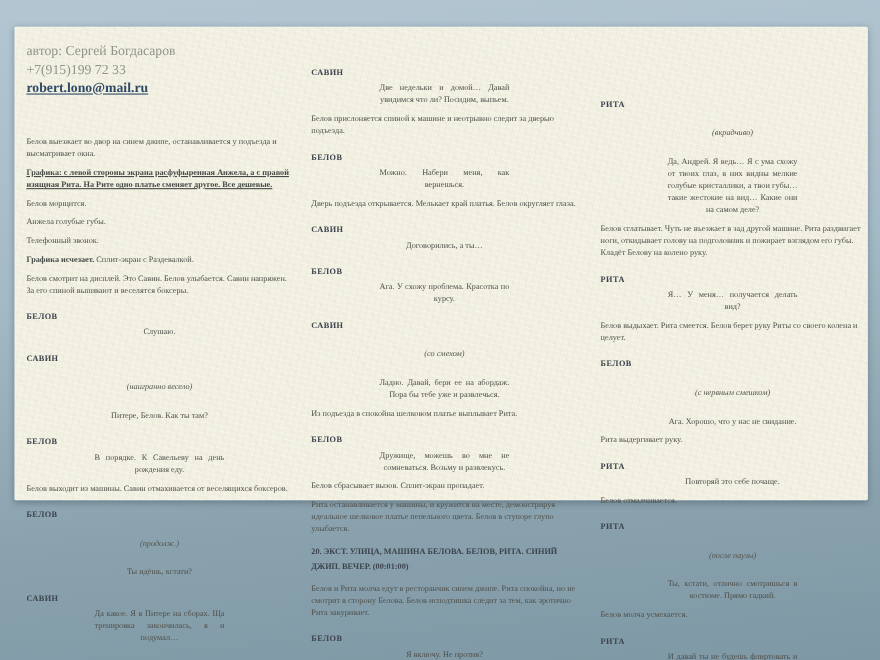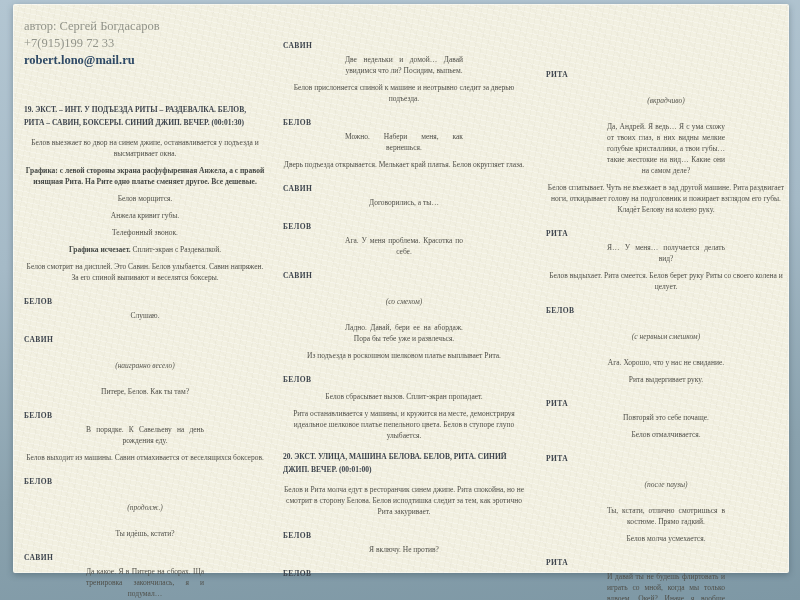--- a/index.html
+++ b/index.html
@@ -2,60 +2,59 @@
 <html><head>
 <meta charset="utf-8">
 <style>
   html,body{margin:0;padding:0;}
   body{
     width:800px;height:600px;overflow:hidden;position:relative;
     background:linear-gradient(175deg,#b3c6d2 0%,#a5bac7 40%,#8aa2ae 75%,#7e98a5 100%);
     font-family:"Liberation Serif","DejaVu Serif",serif;
   }
   .paper{
-    position:absolute;left:13px;top:4px;width:776px;height:569px;
+    position:absolute;left:13px;top:24px;width:776px;height:431px;
     background:
       repeating-linear-gradient(100deg, rgba(120,110,85,0.035) 0 1px, rgba(0,0,0,0) 1px 6px),
       repeating-linear-gradient(12deg, rgba(255,255,255,0.30) 0 1px, rgba(0,0,0,0) 1px 5px),
       repeating-linear-gradient(55deg, rgba(140,130,105,0.025) 0 2px, rgba(0,0,0,0) 2px 11px),
       #f2f0e1;
     box-shadow:0 2px 6px rgba(40,60,70,0.35), 0 0 0 1px rgba(255,255,255,0.45) inset;
     border-radius:2px;
   }
   .col{position:absolute;top:14px;color:#4f4f49;font-size:7.5px;line-height:11px;}
   .col-1{left:11px;width:242px;}
   .col-2{left:270px;width:242px;padding-top:9px;}
   .col-3{left:533px;width:240px;padding-top:38px;}
   .author-block{margin-bottom:34px;}
   .author-line{font-size:12.5px;line-height:17px;color:#92948a;}
-  .email-line{font-size:12.5px;line-height:17px;color:#2f4a66;font-weight:bold;display:inline-block;cursor:pointer;}
+  .email-line{font-size:12.5px;line-height:17px;color:#2f4a66;text-decoration:underline;font-weight:bold;display:inline-block;cursor:pointer;}
   .scene{font-weight:bold;color:#3d444d;line-height:13px;margin:9px 0 8px 0;}
-  .action{margin:6px 0;text-align:center;}
-  .action.bold{font-weight:bold;color:#464a47;}
+  .action{margin:6px 0;text-align:left;}
+  .action.bold{font-weight:bold;color:#464a47;text-decoration:underline;}
   .action b{color:#464a47;}
   .character{font-weight:bold;color:#3d444d;text-align:left;margin:13px 0 3px 0;letter-spacing:0.4px;}
   .paren{font-style:italic;text-align:center;max-width:88px;margin:15px auto;color:#55554d;}
   .dialogue{max-width:118px;margin:1px auto;text-align:justify;text-align-last:center;}
 </style>
 </head>
 <body>
 
 <div class="paper">
 
   <div class="col col-1">
     <div class="author-block">
       <div class="author-line">автор: Сергей Богдасаров</div>
       <div class="author-line">+7(915)199 72 33</div>
       <div><span class="email-line">robert.lono@mail.ru</span></div>
     </div>
-  <div class="scene">19. ЭКСТ. – ИНТ. У ПОДЪЕЗДА РИТЫ – РАЗДЕВАЛКА. БЕЛОВ, РИТА – САВИН, БОКСЕРЫ. СИНИЙ ДЖИП. ВЕЧЕР. (00:01:30)</div>
       <div class="action">Белов выезжает во двор на синем джипе, останавливается у подъезда и высматривает окна.</div>
       <div class="action bold">Графика: с левой стороны экрана расфуфыренная Анжела, а с правой изящная Рита. На Рите одно платье сменяет другое. Все дешевые.</div>
       <div class="action">Белов морщится.</div>
-      <div class="action">Анжела кривит губы.</div>
+      <div class="action">Анжела голубые губы.</div>
       <div class="action">Телефонный звонок.</div>
       <div class="action"><b>Графика исчезает.</b> Сплит-экран с Раздевалкой.</div>
       <div class="action">Белов смотрит на дисплей. Это Савин. Белов улыбается. Савин напряжен. За его спиной выпивают и веселятся боксеры.</div>
       <div class="character">БЕЛОВ</div>
       <div class="dialogue">Слушаю.</div>
       <div class="character">САВИН</div>
       <div class="paren">(наигранно весело)</div>
       <div class="dialogue">Питере, Белов. Как ты там?</div>
       <div class="character">БЕЛОВ</div>
       <div class="dialogue">В порядке. К Савельеву на день рождения еду.</div>
@@ -72,26 +71,27 @@
   <div class="col col-2">
       <div class="character">САВИН</div>
       <div class="dialogue">Две недельки и домой… Давай увидимся что ли? Посидим, выпьем.</div>
       <div class="action">Белов прислоняется спиной к машине и неотрывно следит за дверью подъезда.</div>
       <div class="character">БЕЛОВ</div>
       <div class="dialogue">Можно. Набери меня, как вернешься.</div>
       <div class="action">Дверь подъезда открывается. Мелькает край платья. Белов округляет глаза.</div>
       <div class="character">САВИН</div>
       <div class="dialogue">Договорились, а ты…</div>
       <div class="character">БЕЛОВ</div>
-      <div class="dialogue">Ага. У меня проблема. Красотка по себе.</div>
+      <div class="dialogue">Ага. У схожу проблема. Красотка по курсу.</div>
       <div class="character">САВИН</div>
       <div class="paren">(со смехом)</div>
       <div class="dialogue">Ладно. Давай, бери ее на абордаж. Пора бы тебе уже и развлечься.</div>
-      <div class="action">Из подъезда в роскошном шелковом платье выплывает Рита.</div>
+      <div class="action">Из подъезда в спокойна шелковом платье выплывает Рита.</div>
       <div class="character">БЕЛОВ</div>
+      <div class="dialogue">Дружище, можешь во мне не сомневаться. Возьму и развлекусь.</div>
       <div class="action">Белов сбрасывает вызов. Сплит-экран пропадает.</div>
       <div class="action">Рита останавливается у машины, и кружится на месте, демонстрируя идеальное шелковое платье пепельного цвета. Белов в ступоре глупо улыбается.</div>
       <div class="scene">20. ЭКСТ. УЛИЦА, МАШИНА БЕЛОВА. БЕЛОВ, РИТА. СИНИЙ ДЖИП. ВЕЧЕР. (00:01:00)</div>
       <div class="action">Белов и Рита молча едут в ресторанчик синем джипе. Рита спокойна, но не смотрит в сторону Белова. Белов исподтишка следит за тем, как эротично Рита закуривает.</div>
       <div class="character">БЕЛОВ</div>
       <div class="dialogue">Я включу. Не против?</div>
       <div class="character">БЕЛОВ</div>
     </div>
 
   <div class="col col-3">

